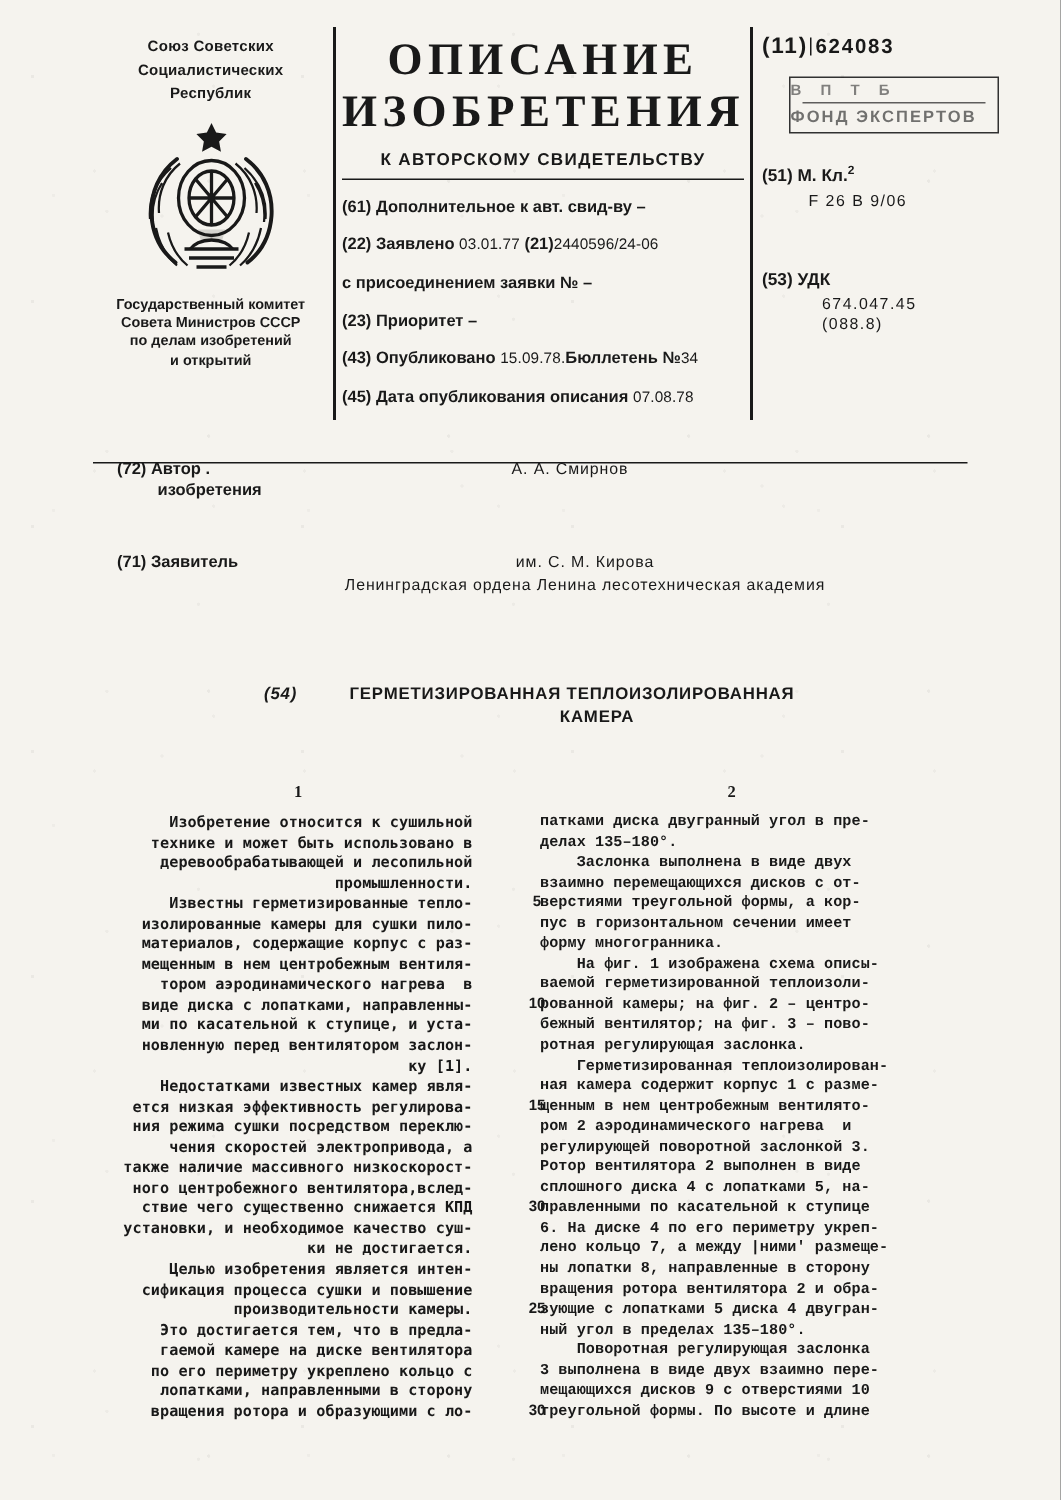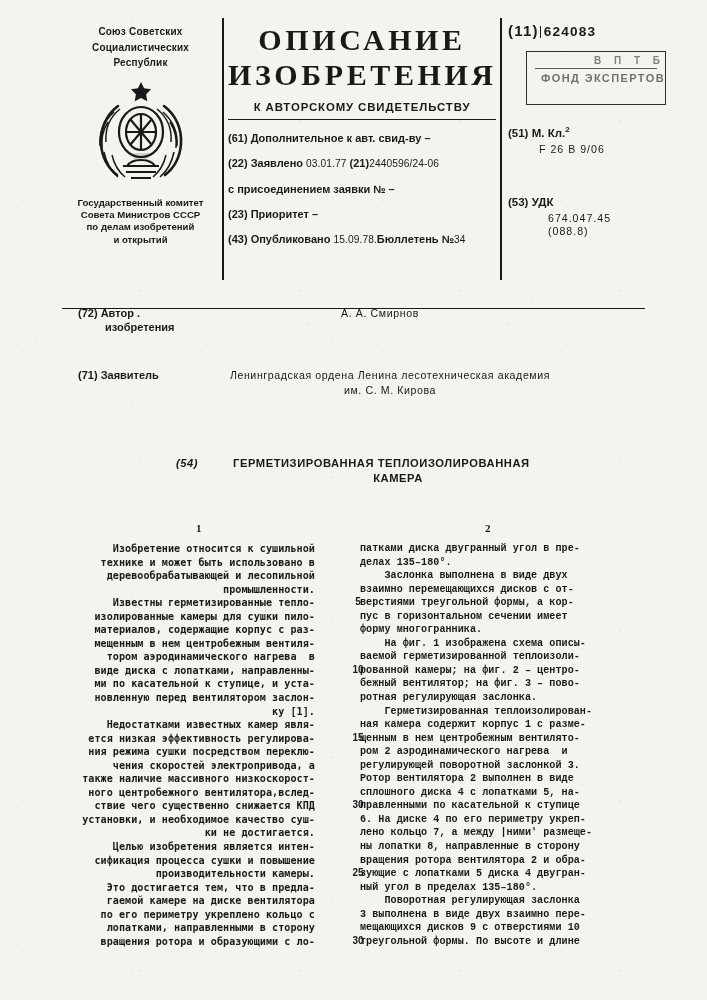--- a/index.html
+++ b/index.html
@@ -137,22 +137,22 @@
     display: inline-block;
     width: 1px; height: 12px;
     background: #1b1b1b;
     vertical-align: -2px;
     margin: 0 3px 0 1px;
   }
   .stamp {
     margin: 12px 0 0 18px;
     width: 138px;
     border: 1.6px solid #333;
-    padding: 3px 0 20px;
-    text-align: right;
+    padding: 3px 0 4px;
+    text-align: left;
     color: #3a3a3a;
   }
   .stamp-top {
     font-family: "Liberation Sans", sans-serif;
     font-weight: bold;
     font-size: 10px;
     letter-spacing: 5px;
     opacity: .62;
   }
   .stamp-rule {
@@ -356,20 +356,25 @@
         <span>Приоритет</span>
         <span>–</span>
       </div>
 
       <div class="field">
         <span class="code">(43)</span>
         <span>Опубликовано</span>
         <span class="val-typed">15.09.78.</span><span>Бюллетень №</span><span class="val-typed">34</span>
       </div>
 
+      <div class="field">
+        <span class="code">(45)</span>
+        <span>Дата опубликования описания</span>
+        <span class="val-typed">07.08.78</span>
+      </div>
     </div>
 
     <div class="hdr-right">
       <div class="docnum">
         <span class="paren">(11)</span><span class="sep"></span><span>624083</span>
       </div>
 
       <div class="stamp">
         <div class="stamp-top">В П Т Б</div>
         <div class="stamp-rule"></div>
@@ -403,22 +408,22 @@
       </div>
       <div style="margin-left:27px">изобретения</div>
     </div>
     <div class="val author-val">А. А. Смирнов</div>
 
     <div class="lbl appl-lbl">
       <span>(71)</span>
       <span>Заявитель</span>
     </div>
     <div class="val appl-val">
+      <div>им. С. М. Кирова</div>
       <div>Ленинградская ордена Ленина лесотехническая академия</div>
-      <div>им. С. М. Кирова</div>
     </div>
   </div>
 
   <div class="doc-title">
     <span class="t54">(54)</span>
     <span class="ttext">
       <span>ГЕРМЕТИЗИРОВАННАЯ ТЕПЛОИЗОЛИРОВАННАЯ</span>
       <span class="l2">КАМЕРА</span>
     </span>
   </div>

